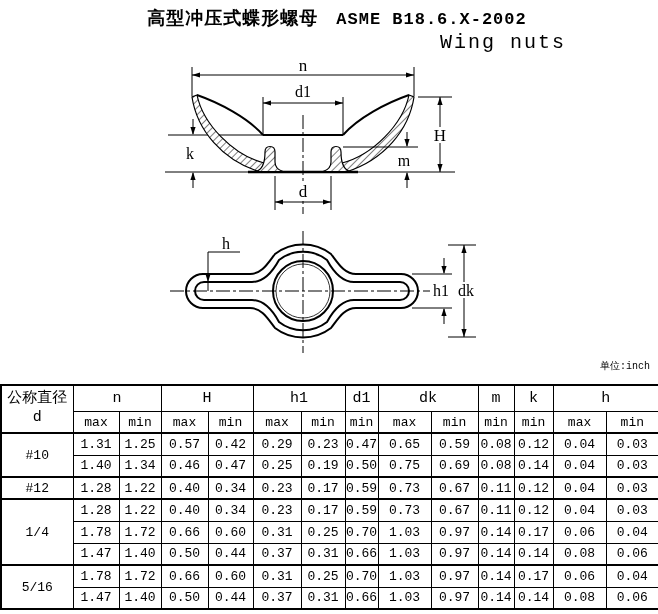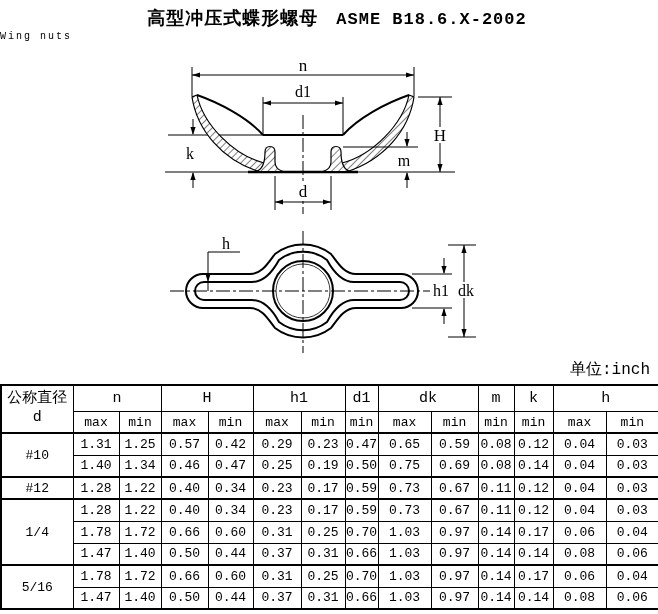--- a/index.html
+++ b/index.html
@@ -1,23 +1,23 @@
 <!DOCTYPE html>
 <html><head>
 <meta charset="utf-8">
 <style>
   html,body{margin:0;padding:0;background:#fff;}
   #page{position:relative;width:658px;height:614px;background:#fff;overflow:hidden;
         font-family:"Liberation Mono",monospace;color:#000;}
   .title-line{position:absolute;top:6px;left:8px;width:658px;text-align:center;
               font-size:18px;font-weight:bold;letter-spacing:1px;white-space:nowrap;}
   .title-line .std{margin-left:18px;font-family:"Liberation Mono",monospace;font-size:17px;}
-  .subtitle{position:absolute;top:31px;left:0;width:566px;text-align:left;
-            font-size:10px;letter-spacing:2px;}
-  .unit-label{position:absolute;top:359px;right:8px;font-size:16px;}
+  .subtitle{position:absolute;top:31px;left:0;width:566px;text-align:right;
+            font-size:20px;letter-spacing:2px;}
+  .unit-label{position:absolute;top:359px;right:8px;font-size:10px;}
   svg text{font-family:"Liberation Serif",serif;fill:#000;}
   table.spec{position:absolute;top:384px;left:0;width:658px;border-collapse:collapse;
              table-layout:fixed;border:2px solid #000;}
   table.spec th,table.spec td{border:1px solid #000;text-align:center;vertical-align:middle;
              padding:0;font-weight:normal;font-size:13px;font-family:"Liberation Mono",monospace;}
   table.spec thead tr.h1 th{height:25px;font-size:15px;}
   table.spec thead tr.h2 th{height:20px;}
   table.spec tbody tr{height:22px;}
   table.spec tbody tr.grp td,table.spec tbody tr.grp th{border-top:2px solid #000;}
   th.size-head{font-size:13px;line-height:1.25;margin-top:27px;}

